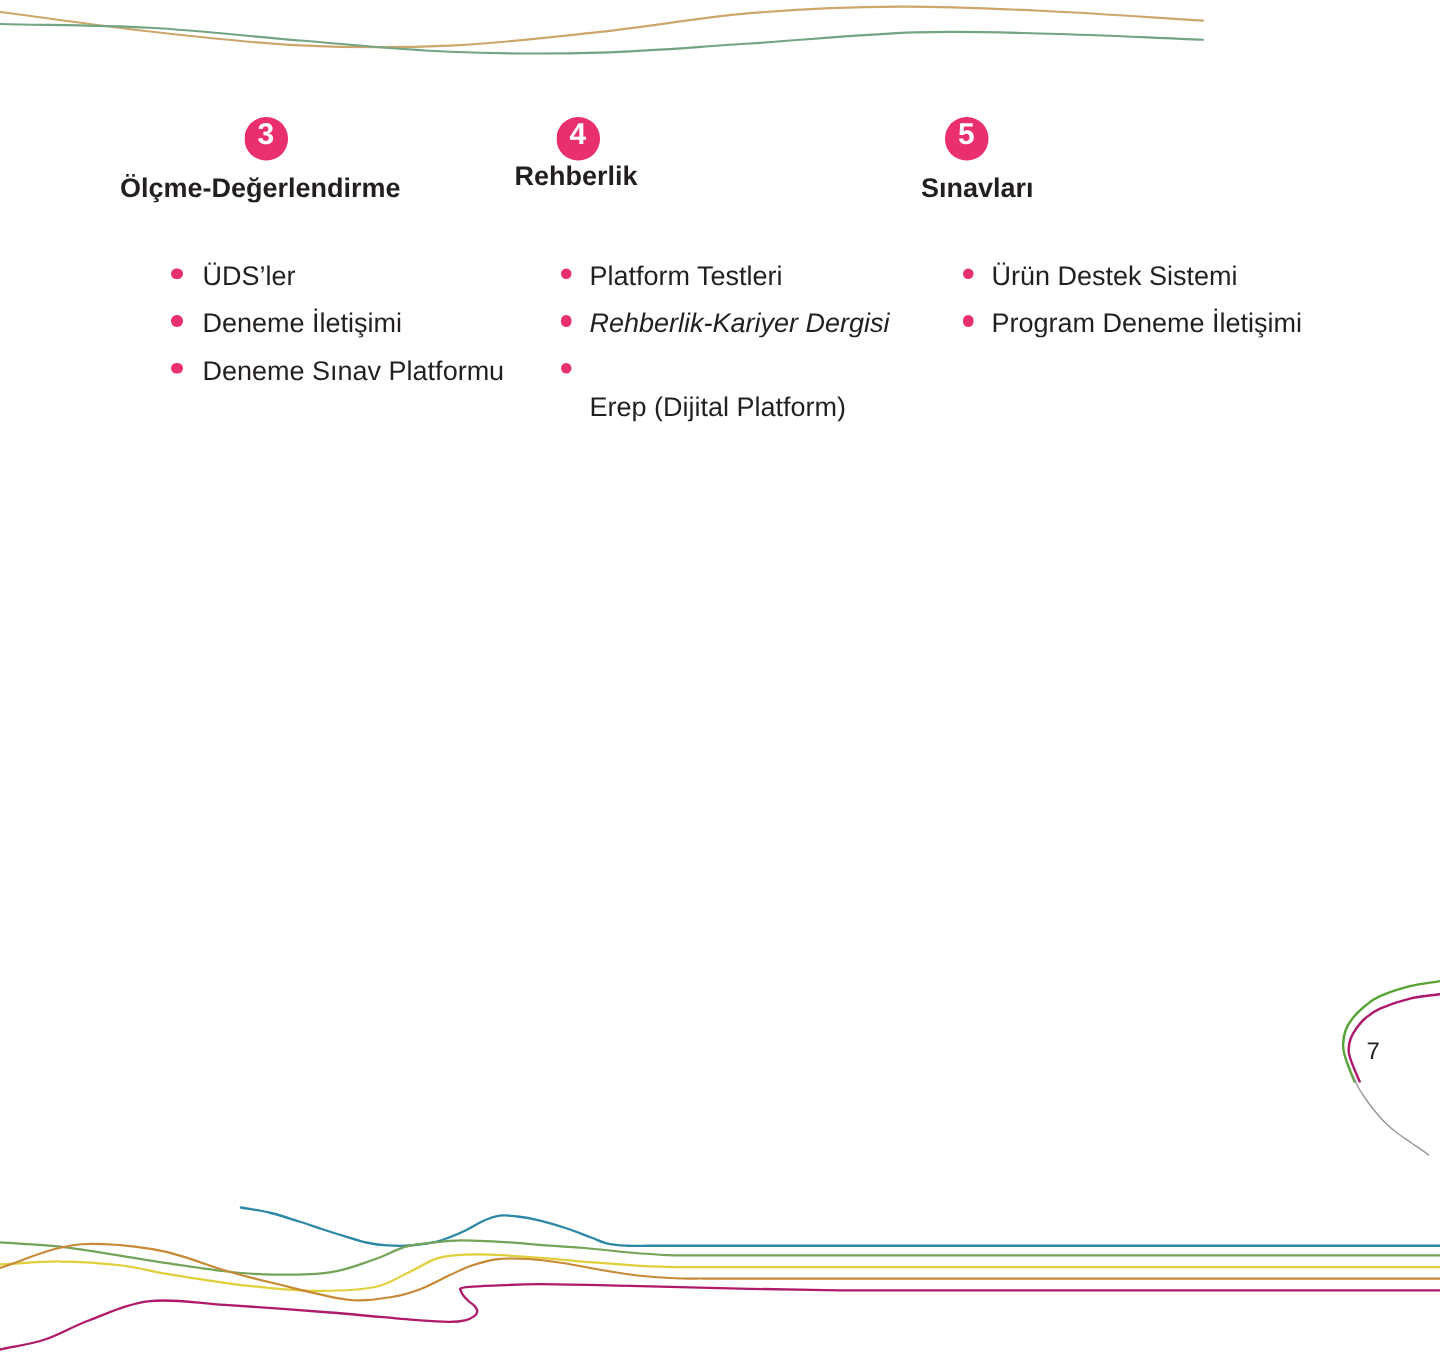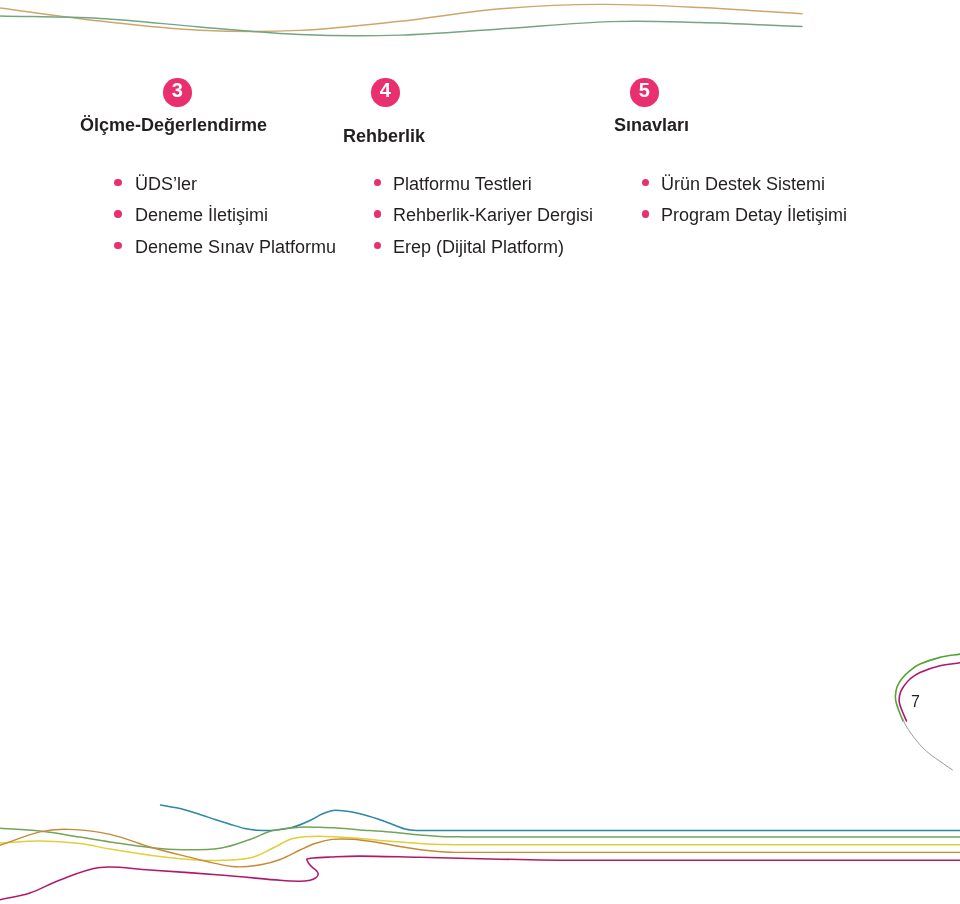--- a/index.html
+++ b/index.html
@@ -60,42 +60,42 @@
       <span class="bullet-text" style="left:21.0px;">Deneme İletişimi</span>
     </div>
     <div class="bullet-row" style="left:114.3px;top:236.7px;">
       <span class="bullet-dot" style="top:5.2px;"></span>
       <span class="bullet-text" style="left:21.0px;">Deneme Sınav Platformu</span>
     </div>
   </div>
 
   <div class="col">
     <div class="num-badge" style="left:371.2px;top:78.0px;">4</div>
-    <div class="col-title" style="left:343.1px;top:126px;text-align:center;">Rehberlik</div>
+    <div class="col-title" style="left:343.1px;top:107px;text-align:center;">Rehberlik</div>
     <div class="bullet-row" style="left:373.5px;top:173.7px;">
       <span class="bullet-dot" style="top:5.2px;"></span>
-      <span class="bullet-text" style="left:19.5px;">Platformu Testleri</span>
+      <span class="bullet-text" style="left:19.5px;">Platform Testleri</span>
     </div>
     <div class="bullet-row" style="left:373.5px;top:205.2px;">
       <span class="bullet-dot" style="top:5.2px;"></span>
-      <span class="bullet-text" style="left:19.5px;">Rehberlik-Kariyer Dergisi</span>
+      <span class="bullet-text" style="left:19.5px;font-style:italic;">Rehberlik-Kariyer Dergisi</span>
     </div>
     <div class="bullet-row" style="left:373.5px;top:236.7px;">
       <span class="bullet-dot" style="top:5.2px;"></span>
-      <span class="bullet-text" style="left:19.5px;">Erep (Dijital Platform)</span>
+      <span class="bullet-text" style="left:19.5px;margin-top:24px;">Erep (Dijital Platform)</span>
     </div>
   </div>
 
   <div class="col">
     <div class="num-badge" style="left:630.4px;top:78.0px;">5</div>
     <div class="col-title" style="left:614.2px;top:115.4px;">Sınavları</div>
     <div class="bullet-row" style="left:641.8px;top:173.7px;">
       <span class="bullet-dot" style="top:5.2px;"></span>
       <span class="bullet-text" style="left:19.2px;">Ürün Destek Sistemi</span>
     </div>
     <div class="bullet-row" style="left:641.8px;top:205.2px;">
       <span class="bullet-dot" style="top:5.2px;"></span>
-      <span class="bullet-text" style="left:19.2px;">Program Detay İletişimi</span>
+      <span class="bullet-text" style="left:19.2px;">Program Deneme İletişimi</span>
     </div>
   </div>
 
   <div class="pagenum" style="left:911.4px;top:693.9px;">7</div>
 </div>
 
 </body></html>

